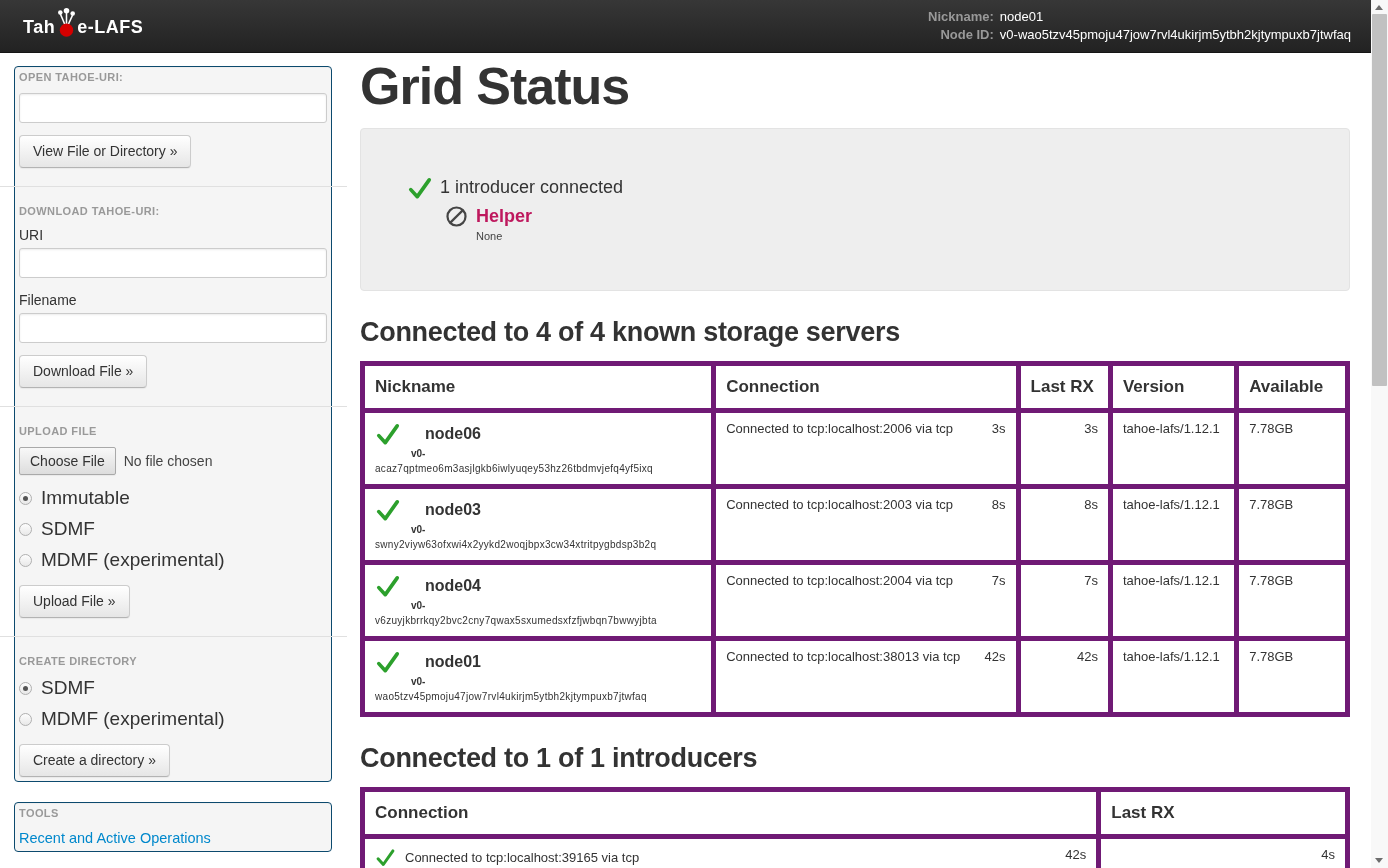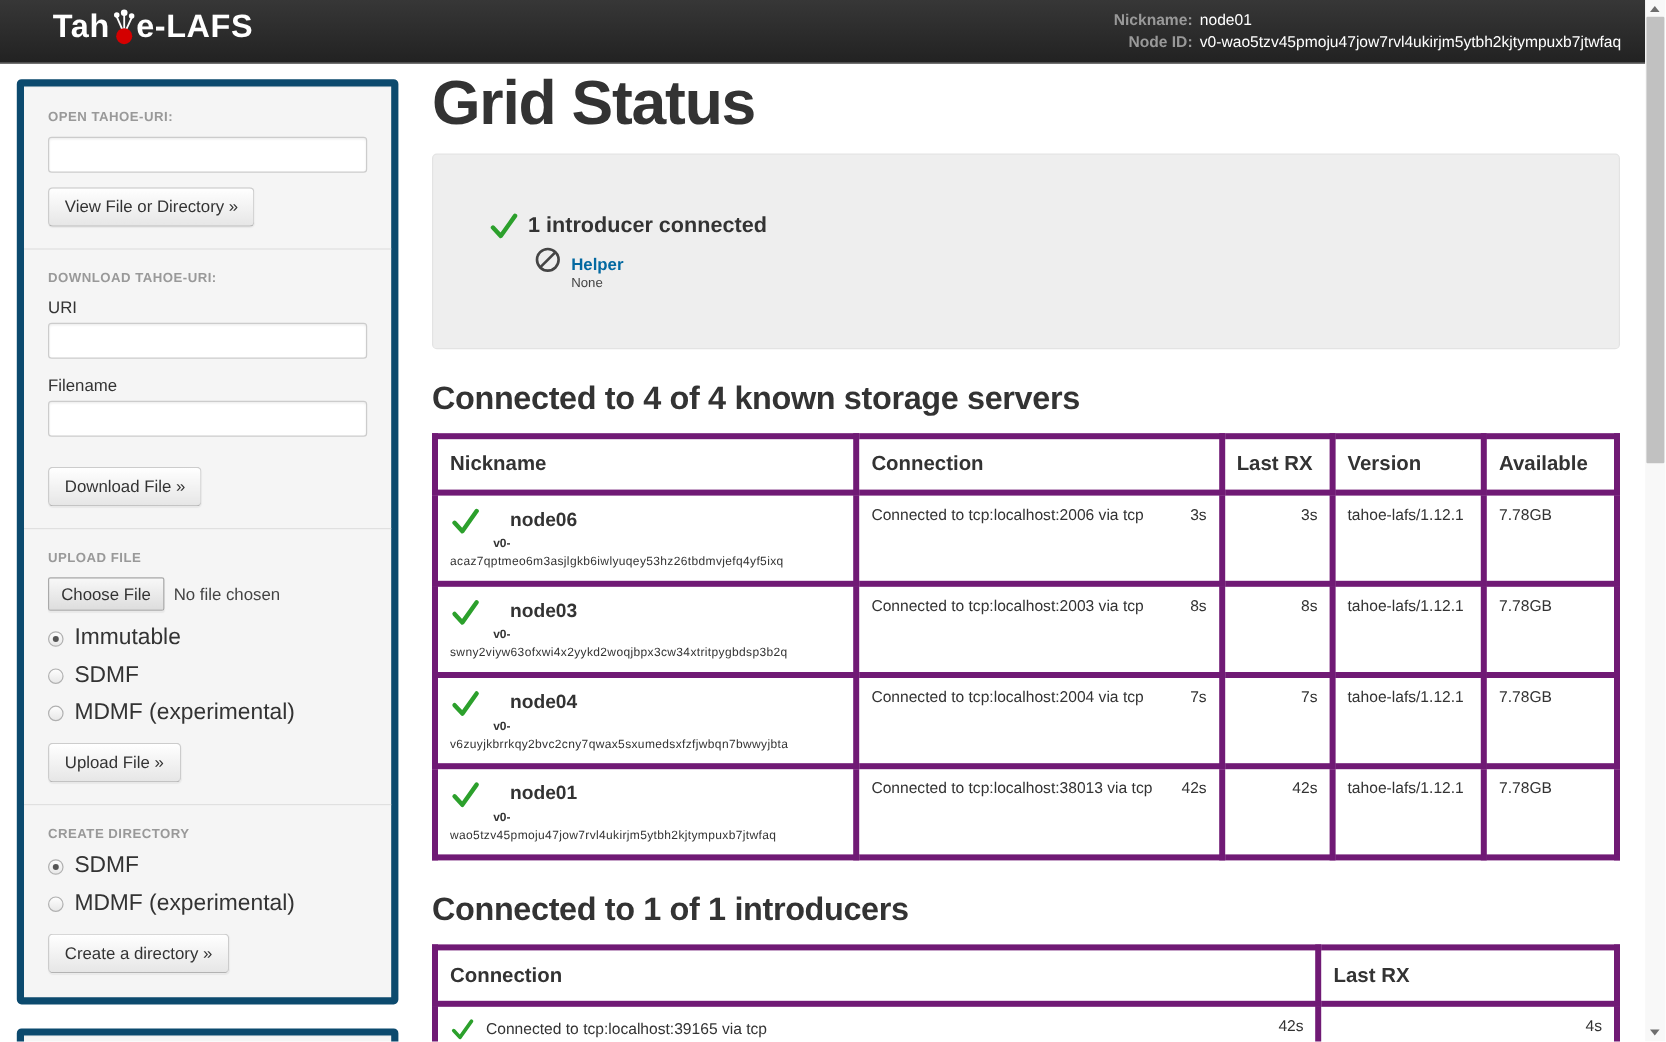--- a/index.html
+++ b/index.html
@@ -9,43 +9,43 @@
     background:#fff; font-family:"Liberation Sans", sans-serif; color:#333;
   }
 
   
   .navbar {
     position:absolute; left:0; top:0; width:1371px; height:53px;
     background:linear-gradient(180deg,#373737,#222222);
     border-bottom:1px solid #151515;
     display:flex; align-items:center; justify-content:space-between;
   }
-  .brand { display:flex; align-items:flex-end; margin-left:44px; color:#fff;
-           font-size:27px; font-weight:bold; letter-spacing:.5px; line-height:1; padding-bottom:9px;justify-content:center;}
+  .brand { display:flex; align-items:flex-end; margin-left:23px; color:#fff;
+           font-size:18px; font-weight:bold; letter-spacing:.5px; line-height:1; padding-bottom:9px;justify-content:center;}
   .brand .logo-icon { display:inline-block; width:21px; height:31px; margin:0 0px -2px 1px; }
   .nav-info { margin-right:20px; font-size:13px; line-height:18px; display:table; }
   .nav-info-row { display:table-row; }
   .nav-label { display:table-cell; text-align:right; color:#999; font-weight:bold; padding-right:6px; white-space:nowrap; }
   .nav-value { display:table-cell; color:#fff; white-space:nowrap; }
 
   
   .scrollbar { position:absolute; right:0; top:0; width:17px; height:868px; background:#f8f8f8; }
   .sb-arrow { position:absolute; left:0; width:17px; height:14px; }
   .sb-arrow.up { top:0; }
   .sb-arrow.down { bottom:0; }
   .sb-arrow::after { content:''; position:absolute; left:4px; border-left:4.5px solid transparent; border-right:4.5px solid transparent; }
   .sb-arrow.up::after { top:5px; border-bottom:5px solid #6d6d6d; }
   .sb-arrow.down::after { bottom:5px; border-top:5px solid #6d6d6d; }
   .sb-thumb { position:absolute; left:1px; width:15px; top:14px; height:372px; background:#c1c1c1; border-radius:1px; }
 
   
   .sidebar { position:absolute; left:14px; top:66px; width:318px; }
   .side-box {
-    background:#f5f5f5; border:6px solid #0c4a6e; border-radius:4px;
-    padding:20px; box-shadow:inset 0 1px 1px rgba(0,0,0,.03);
+    background:#f5f5f5; border:1px solid #0c4a6e; border-radius:4px;
+    padding:4px; box-shadow:inset 0 1px 1px rgba(0,0,0,.03);
   }
   .side-box + .side-box { margin-top:20px; }
   .side-label { font-size:11px; font-weight:bold; color:#999; letter-spacing:.4px; margin-bottom:10px; }
   .side-divider { border:0; border-top:1px solid #e0e0e0; margin:18px -20px; }
   .text-input {
     width:100%; height:30px; border:1px solid #ccc; border-radius:3px;
     background:#fff; box-shadow:inset 0 1px 2px rgba(0,0,0,.08);
     font-family:"Liberation Sans",sans-serif; font-size:14px; padding:4px 8px; margin-bottom:12px;
   }
   .btn {
@@ -67,23 +67,23 @@
   .tools-link { font-size:14.5px; }
 
   
   .main { position:absolute; left:360px; top:53px; width:990px; }
   h1.page-title { font-size:52px; line-height:1.05; font-weight:bold; color:#333; margin:6px 0 14px; letter-spacing:-1px; }
   .well {
     background:#eeeeee; border:1px solid #e3e3e3; border-radius:4px;
     height:163px; padding:18px 20px; display:flex;
   }
   .well-left { flex:1; padding:28px 0 0 26px; }
-  .intro-line { display:flex; align-items:center; gap:7px; font-size:18px; font-weight:bold; color:#333; }
+  .intro-line { display:flex; align-items:center; gap:7px; font-size:18px; font-weight:normal; color:#333; }
   .helper-block { margin-left:38px; margin-top:4px; }
-  .helper-line { display:flex; align-items:flex-end; gap:8px; font-size:14px; font-weight:bold; color:#0369a1; }
+  .helper-line { display:flex; align-items:center; gap:8px; font-size:18px; font-weight:bold; color:#be185d; }
   .helper-none { margin-left:31px; margin-top:2px; font-size:11px; color:#444; }
   .well-right { width:318px; padding-top:26px; }
   .services-title { font-size:18px; font-weight:bold; margin-bottom:5px; }
   .services-list { margin:0; padding-left:17px; font-size:13.5px; line-height:19px; }
   .services-list li { margin:2px 0; }
 
   h2.section-heading { font-size:27px; font-weight:bold; color:#333; margin:26px 0 13px; letter-spacing:-.3px; }
 
   table.grid { width:100%; border-collapse:collapse; background:#fff; font-size:13px; }
   table.grid th, table.grid td { border:5px solid #701a75; text-align:left; vertical-align:top; }
@@ -137,21 +137,21 @@
     <input class="text-input" type="text" value="" style="">
     <button class="btn">View File or Directory »</button>
 
     <hr class="side-divider">
 
     <div class="side-label">DOWNLOAD TAHOE-URI:</div>
     <div class="field-label">URI</div>
     <input class="text-input" type="text" value="" style="">
     <div class="field-label">Filename</div>
     <input class="text-input" type="text" value="" style="">
-    <button class="btn" style="margin-top:13px">Download File »</button>
+    <button class="btn" style="margin-top:0">Download File »</button>
 
     <hr class="side-divider">
 
     <div class="side-label">UPLOAD FILE</div>
     <div class="file-row">
       <button class="btn file-btn">Choose File</button>
       <span class="file-status">No file chosen</span>
     </div>
     <div class="radio-row">
       <span class="radio checked"></span>

